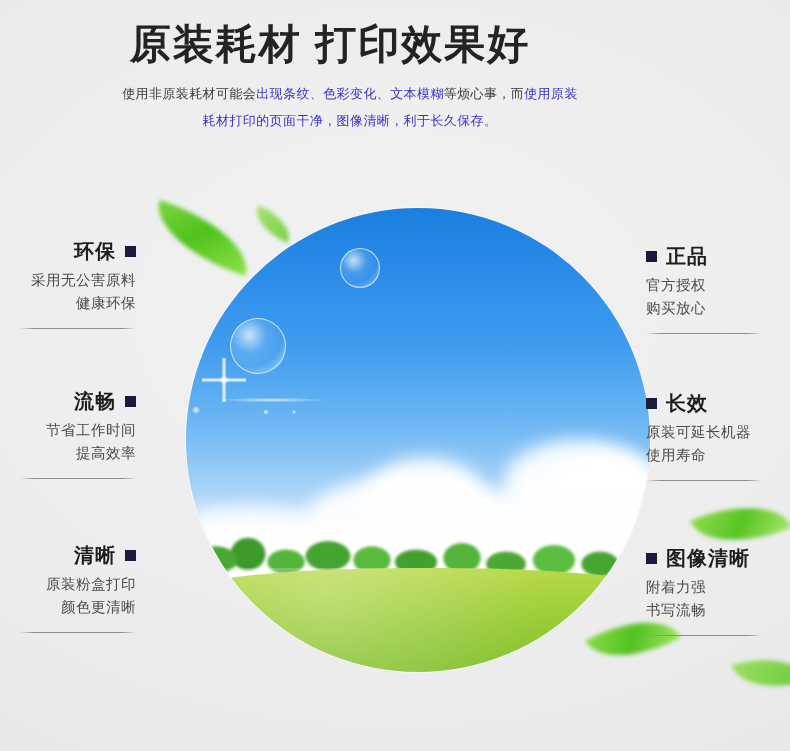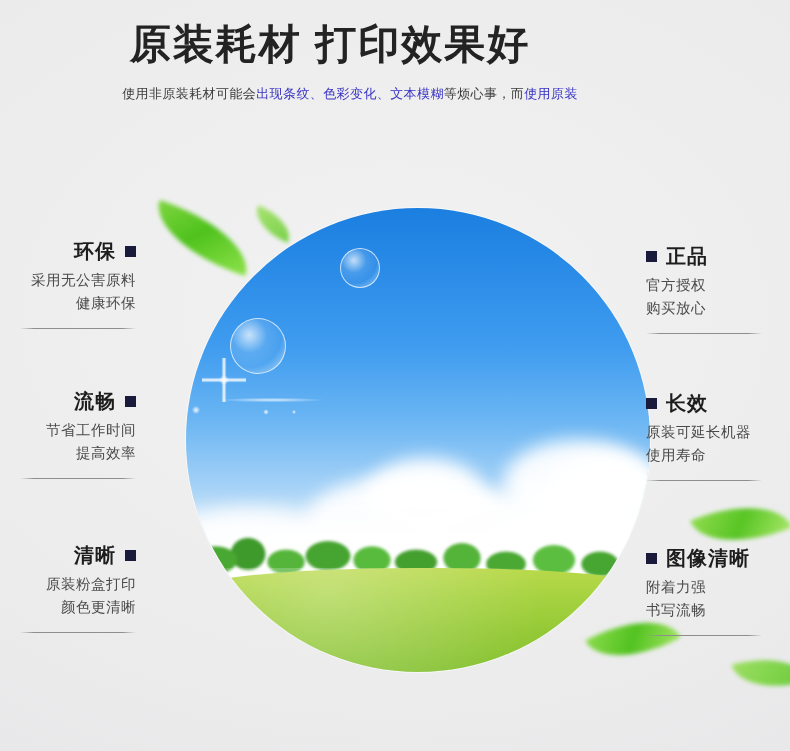--- a/index.html
+++ b/index.html
@@ -150,20 +150,21 @@
 </style>
 </head>
 <body>
 
 <div class="page">
 
   <div class="header">
     <h1 class="title">原装耗材 打印效果好</h1>
     <p class="subtitle">
       <span>使用非原装耗材可能会</span><span class="hl">出现条纹、色彩变化、文本模糊</span><span>等烦心事，而</span><span class="hl">使用原装</span>
+      <span class="ln2">耗材打印的页面干净，图像清晰，利于长久保存。</span>
     </p>
   </div>
 
   <div class="leaf leaf-a"></div>
   <div class="leaf leaf-b"></div>
   <div class="leaf leaf-c"></div>
   <div class="leaf leaf-d"></div>
   <div class="leaf leaf-e"></div>
 
   <div class="photo">

